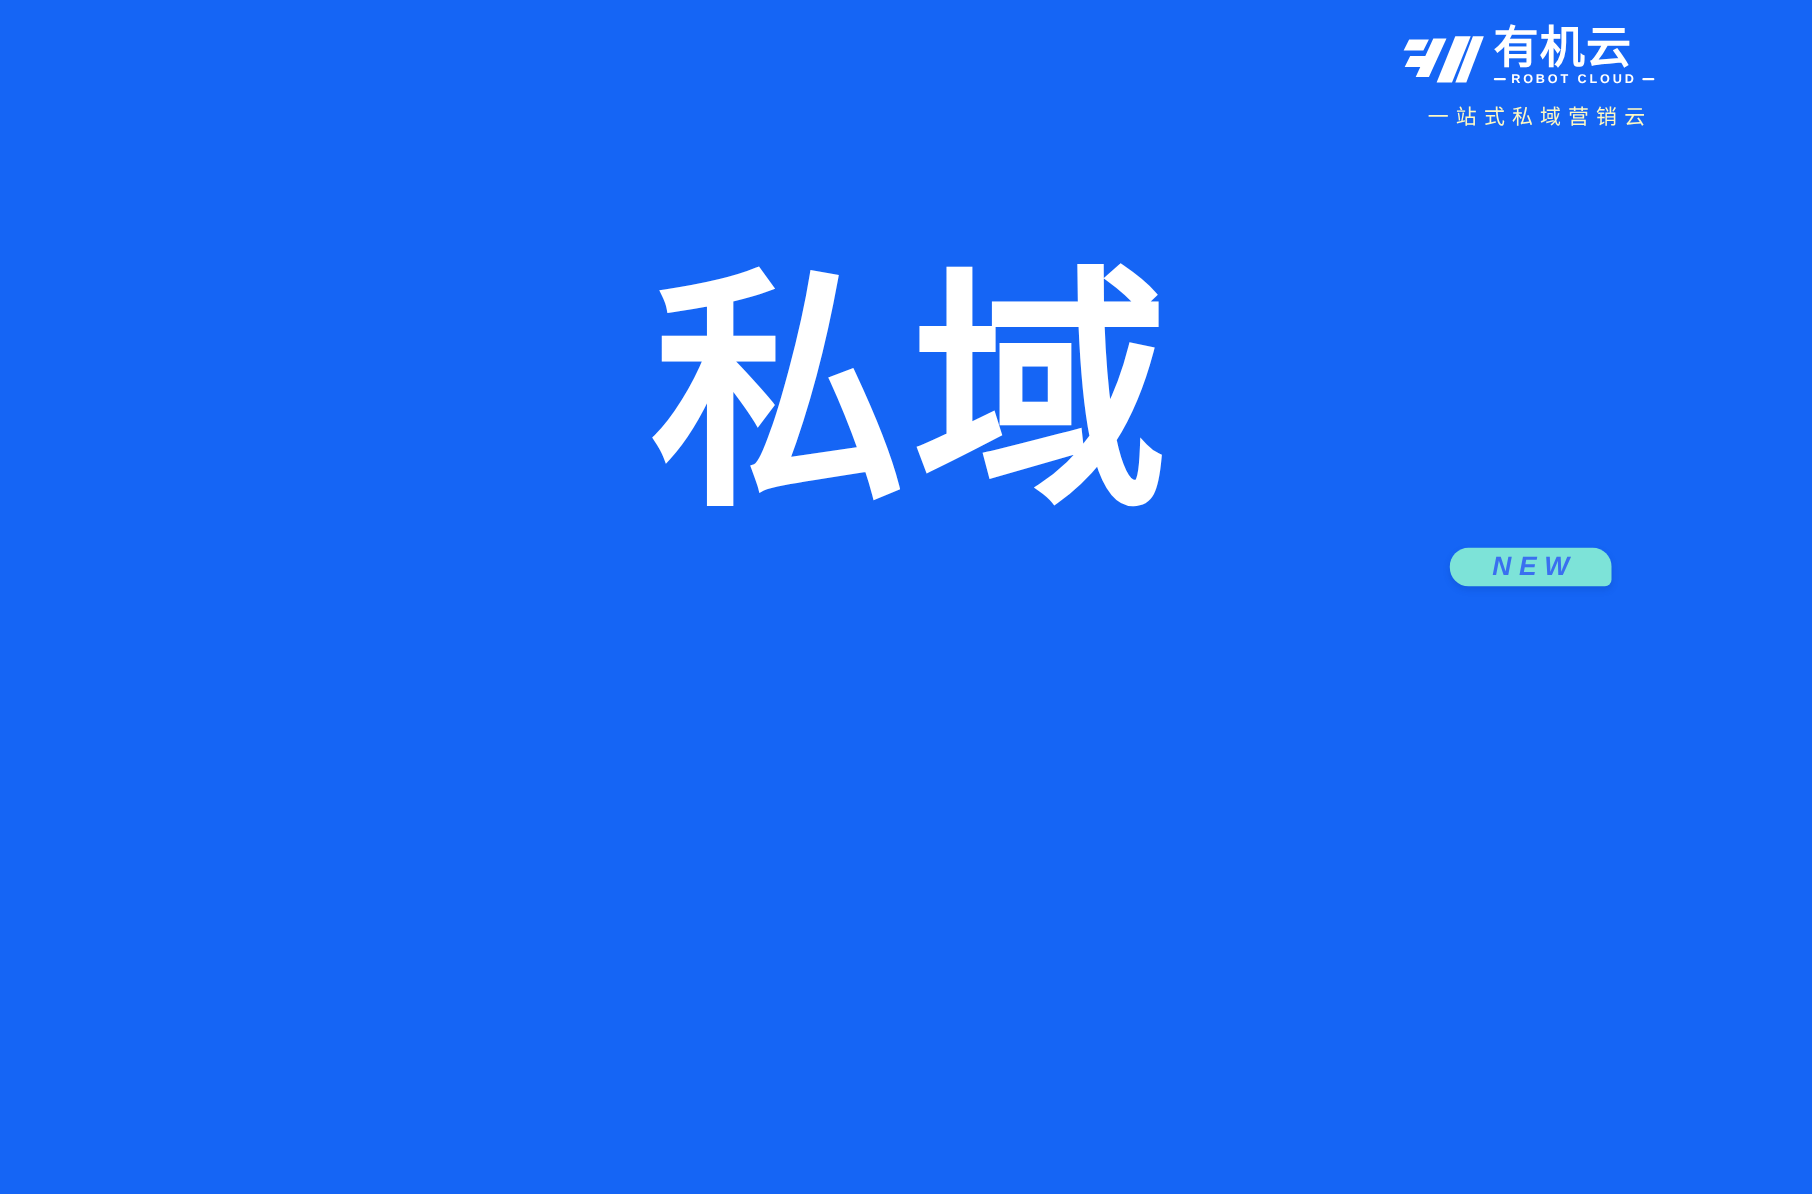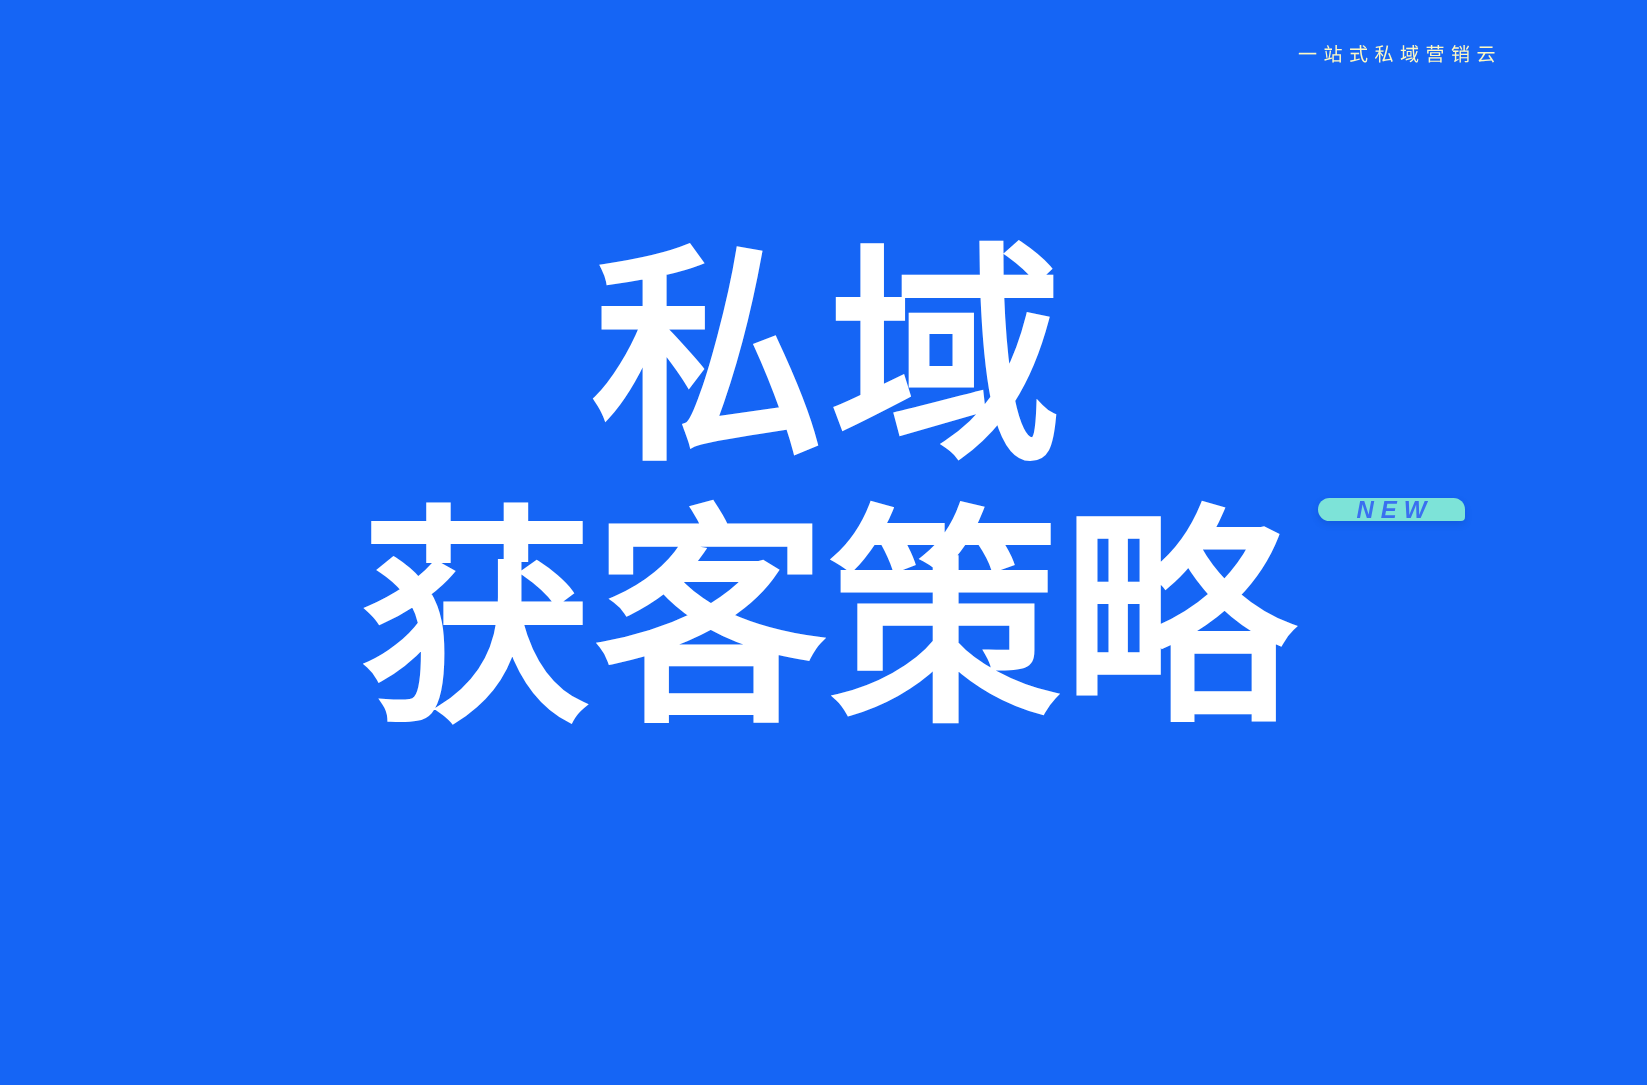--- a/index.html
+++ b/index.html
@@ -132,21 +132,21 @@
     margin-top: 30px;
     margin-left: 10px;
   }
 
   
   .new-badge {
     position: absolute;
     left: 1318px;
     top: 498px;
     width: 147px;
-    height: 23px;
+    height: 35px;
     background: #7DE3D8;
     border-radius: 17px 17px 6px 17px;
     display: flex;
     align-items: center;
     justify-content: center;
     box-shadow: 0 3px 7px rgba(10, 50, 140, 0.20);
   }
 
   .new-badge-text {
     font-family: "Liberation Sans", "DejaVu Sans", sans-serif;
@@ -159,26 +159,49 @@
     padding-left: 7px;
   }
 </style>
 </head>
 <body>
 
 <div class="poster">
 
   <div class="brand-block">
 
+    <div class="brand-lockup">
+
+      <svg class="brand-mark" viewBox="0 0 74 48" aria-hidden="true">
+        <g fill="#ffffff">
+
+          <path d="M6 6 L24 6 L19 16 L1 16 Z"></path>
+          <path d="M28 5 L40 5 L24 40 L12 40 Z"></path>
+
+          <path d="M3 21 L21 21 L16 31 L-2 31 Z" transform="translate(4,0)"></path>
+
+          <path d="M48 3 L62 3 L45 45 L31 45 Z"></path>
+          <path d="M64 3 L74 3 L58 45 L48 45 Z"></path>
+        </g>
+      </svg>
+
+      <div class="brand-wordmark">
+        <div class="brand-cn">有机云</div>
+        <div class="brand-en">
+          <span class="brand-en-rule"></span>
+          <span class="brand-en-text">ROBOT CLOUD</span>
+          <span class="brand-en-rule"></span>
+        </div>
+      </div>
+    </div>
 
     <div class="brand-tagline">一站式私域营销云</div>
   </div>
 
   <div class="headline">
     <div class="headline-line headline-line-1">私域</div>
-    <div class="headline-line headline-line-2">获客策略</div>
   </div>
 
   <div class="new-badge">
     <span class="new-badge-text">NEW</span>
   </div>
 
 </div>
 
 </body></html>

